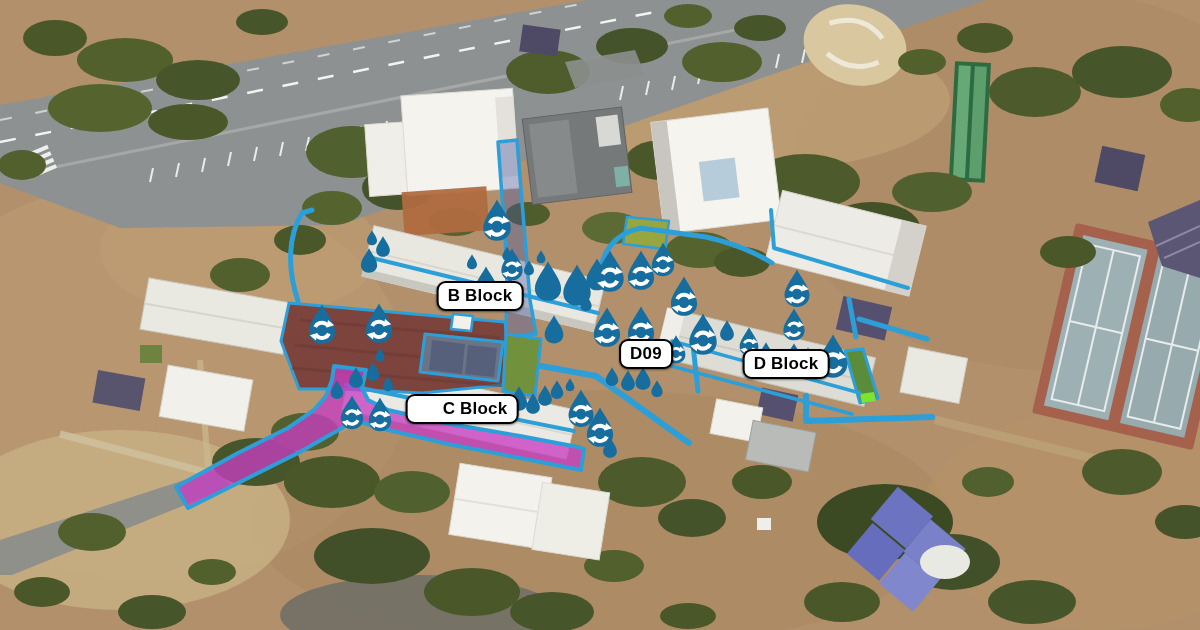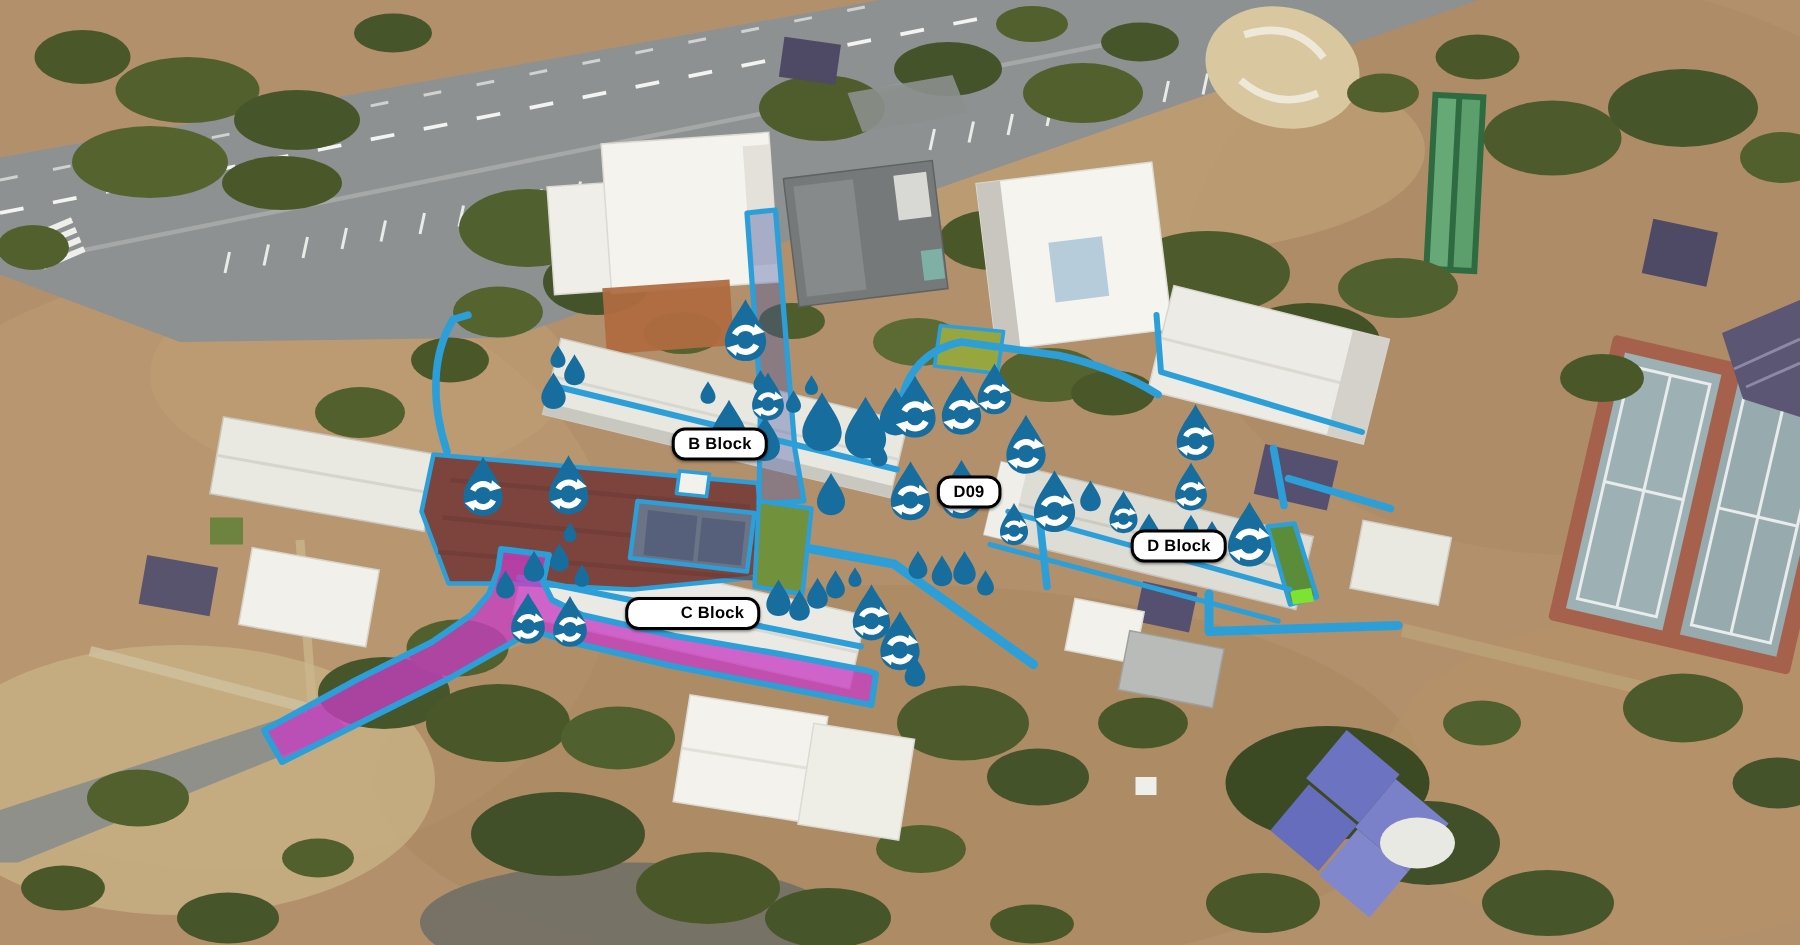--- a/index.html
+++ b/index.html
@@ -13,21 +13,21 @@
   .stage svg.layer{position:absolute;left:0;top:0;}
   .base-layer{z-index:10;}
   .anno-layer{z-index:20;}
   .pipe{stroke:var(--pipe);fill:none;stroke-linecap:round;stroke-linejoin:round;}
   .pipe-fill{stroke:var(--pipe);stroke-linejoin:round;}
   .marker{position:absolute;z-index:30;transform:translate(-50%,-52%);}
   .marker svg{display:block;}
   .map-label{
     position:absolute;z-index:40;transform:translate(-50%,-50%);
     background:var(--label-bg);border:2.5px solid var(--label-border);
-    border-radius:9px;padding:3px 9px;font-weight:bold;font-size:11px;
+    border-radius:9px;padding:3px 9px;font-weight:bold;font-size:17px;
     color:var(--label-text);white-space:nowrap;box-shadow:0 1px 2px rgba(0,0,0,.45);
     letter-spacing:.2px;
     text-align:center;
   }
 </style>
 </head>
 <body>
 
 <div class="stage" style="--marker: #176e9e; --pipe: #2d9fd8; --magenta: #c43ec2; --label-bg: #ffffff; --label-border: #000000; --label-text: #000000;">
 
@@ -595,16 +595,16 @@
     <polygon points="7.4,28.5 2.7,24.5 8.6,22.8" fill="#ffffff"></polygon>
         </svg>
       </div>
       <div class="marker" style="left: 610px; top: 448px;">
         <svg width="17" height="22" viewBox="0 0 24 32">
     <path d="M12 1 C 9 7 2 15 2 21.5 C 2 27.3 6.5 31 12 31 C 17.5 31 22 27.3 22 21.5 C 22 15 15 7 12 1 Z" fill="#176e9e"></path>
         </svg>
       </div>
       <div class="map-label" style="left: 480px; top: 296px;">B Block</div>
       <div class="map-label" style="left: 462px; top: 409px; padding-left: 35px;">C Block</div>
-      <div class="map-label" style="left: 646px; top: 328px;">D09</div>
+      <div class="map-label" style="left: 646px; top: 354px;">D09</div>
       <div class="map-label" style="left: 746px; top: 364px; margin-left: 40px;">D Block</div>
     </div>
 </div>
 
 </body></html>

